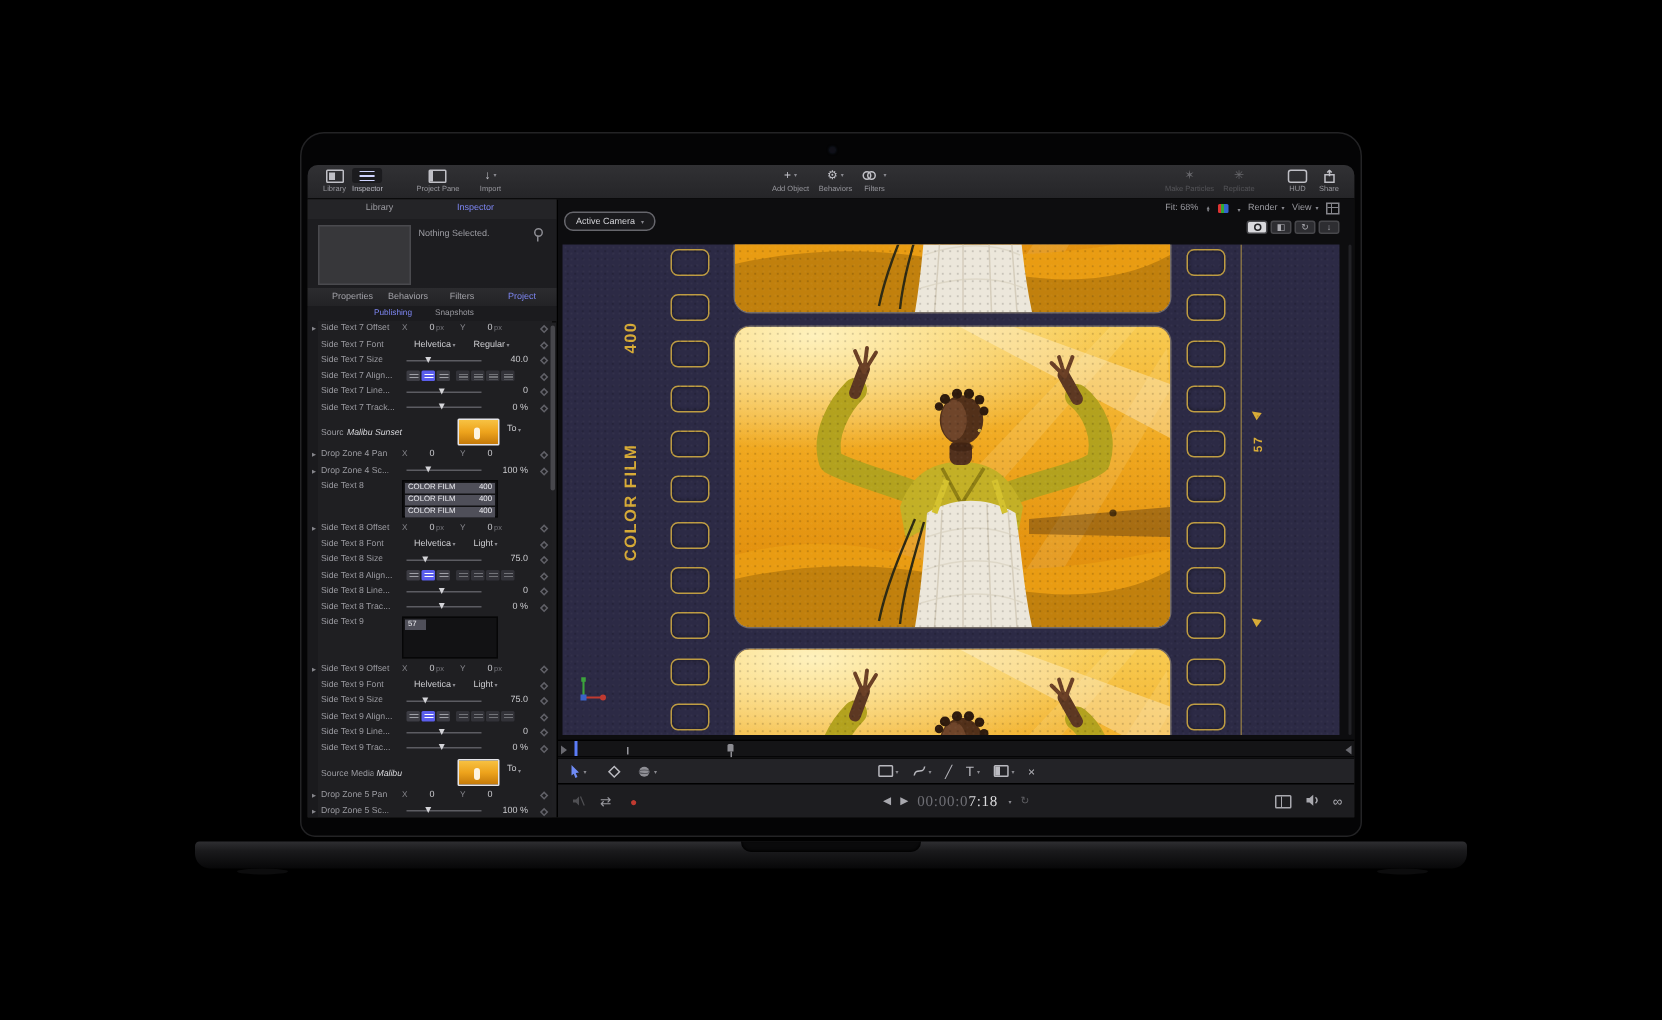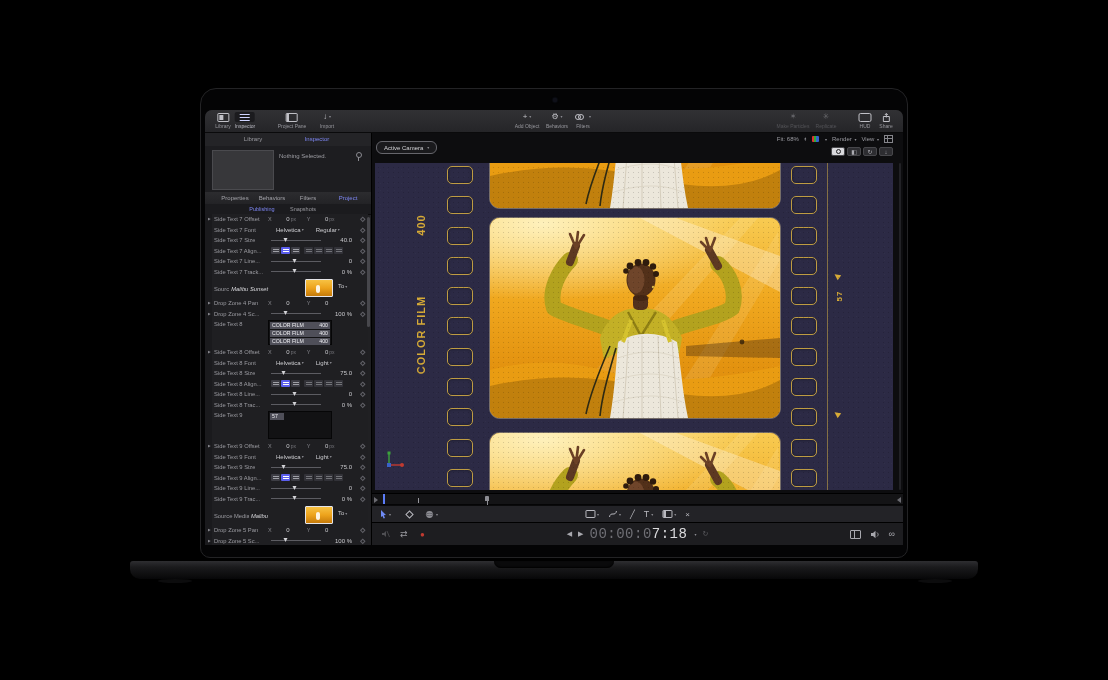--- a/index.html
+++ b/index.html
@@ -150,21 +150,21 @@
   #toolsrow{position:absolute;left:0;right:0;top:372px;height:17px;background:#232327;border-top:1px solid #0a0a0b;box-sizing:border-box;}
   .tool{position:absolute;top:0;height:16px;display:flex;align-items:center;gap:1px;color:#b9b9bf;font-size:8px;}
   #tools-center{position:absolute;left:50%;top:0;height:16px;transform:translateX(-50%);display:flex;align-items:center;gap:9px;}
   .tool-g{display:flex;align-items:center;gap:1px;color:#b9b9bf;font-size:8px;}
   .rect-ico{width:8px;height:6px;border:1px solid #b9b9bf;border-radius:1px;}
   .mask-ico{width:8px;height:6px;border:1px solid #b9b9bf;border-radius:1px;background:linear-gradient(90deg,#b9b9bf 0 3px,transparent 3px);}
   #transport{position:absolute;left:0;right:0;top:389px;height:23px;background:#1d1d20;border-top:1px solid #000;box-sizing:border-box;}
   .tr-ico{position:absolute;top:0;height:22px;display:flex;align-items:center;color:#9a9aa0;font-size:9px;}
   #tr-center{position:absolute;left:50%;transform:translateX(-50%);top:0;height:22px;display:flex;align-items:center;gap:6px;}
   .pbtn{color:#a8a8ae;font-size:7px;}
-  #timecode{font-family:Liberation Mono, monospace;font-size:14px;letter-spacing:.5px;}
+  #timecode{font-family:Liberation Serif, serif;font-size:10px;letter-spacing:.5px;}
   #tc-dim{color:#6f6f75;}
   #tc-bright{color:#dcdcde;}
   #tr-right{position:absolute;right:8px;top:0;height:22px;display:flex;align-items:center;gap:9px;color:#a8a8ae;}
   .tl-ico{width:9px;height:7px;border:1px solid #a8a8ae;border-radius:1px;background:linear-gradient(90deg,transparent 3px,#a8a8ae 3px 4px,transparent 4px);}
   #cv-scroll{position:absolute;right:2px;top:30px;width:2px;height:327px;background:#222226;border-radius:1px;}
 </style>
 </head>
 <body>
 
 <div id="stage">

